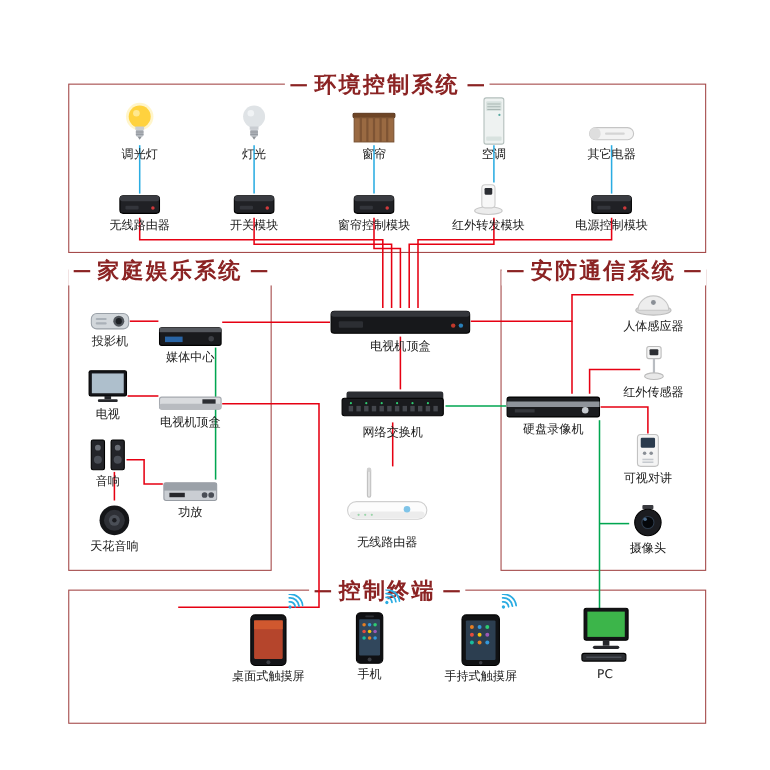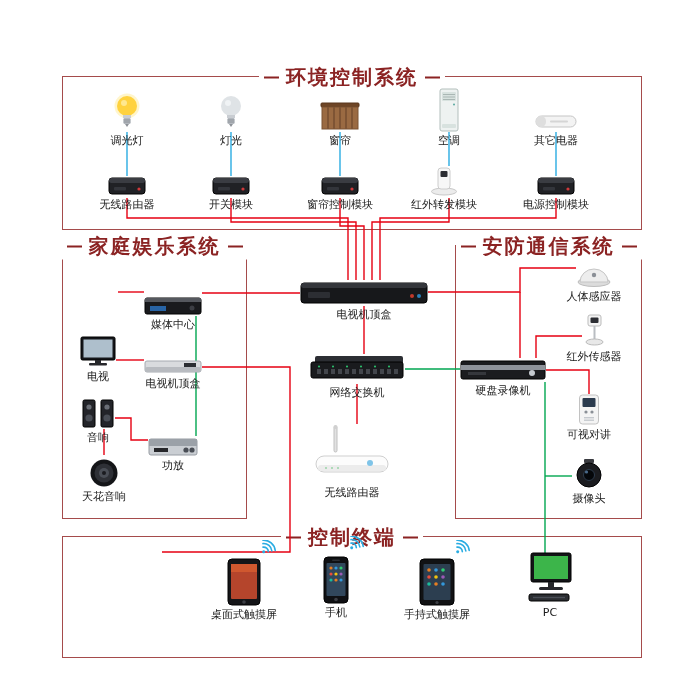--- a/index.html
+++ b/index.html
@@ -201,20 +201,32 @@
       <svg width="38" height="20" viewBox="0 0 38 20">
           <rect x="1" y="2" width="36" height="16" rx="3" fill="#202125" stroke="#000"></rect>
           <rect x="1" y="2" width="36" height="5" rx="2.5" fill="#3a3c42"></rect>
           <circle cx="31" cy="13" r="1.6" fill="#d0393b"></circle>
           <rect x="6" y="11" width="12" height="3.5" rx="1" fill="#33353b"></rect>
         </svg>
     </span>
     <span class="label">电源控制模块</span>
   </div>
 
+  <div class="node" style="left:58px;top:282px;width:84px">
+    <span class="icon">
+      <svg width="36" height="20" viewBox="0 0 36 20">
+          <rect x="1" y="3" width="34" height="14" rx="5" fill="#d2d7db" stroke="#9aa1a8"></rect>
+          <circle cx="26" cy="10" r="5" fill="#51565c"></circle>
+          <circle cx="26" cy="10" r="2.8" fill="#1e2125"></circle>
+          <rect x="5" y="7" width="10" height="2" rx="1" fill="#aab1b8"></rect>
+          <rect x="5" y="11" width="10" height="2" rx="1" fill="#aab1b8"></rect>
+        </svg>
+    </span>
+    <span class="label">投影机</span>
+  </div>
 
   <div class="node" style="left:131px;top:294px;width:84px">
     <span class="icon">
       <svg width="58" height="22" viewBox="0 0 58 22">
           <rect x="1" y="4" width="56" height="16" rx="2" fill="#191a1d" stroke="#000"></rect>
           <rect x="1" y="4" width="56" height="4" fill="#55585e"></rect>
           <rect x="6" y="12" width="16" height="5" fill="#2a6db5" opacity="0.9"></rect>
           <circle cx="48" cy="14" r="2.5" fill="#3c3e44"></circle>
         </svg>
     </span>

